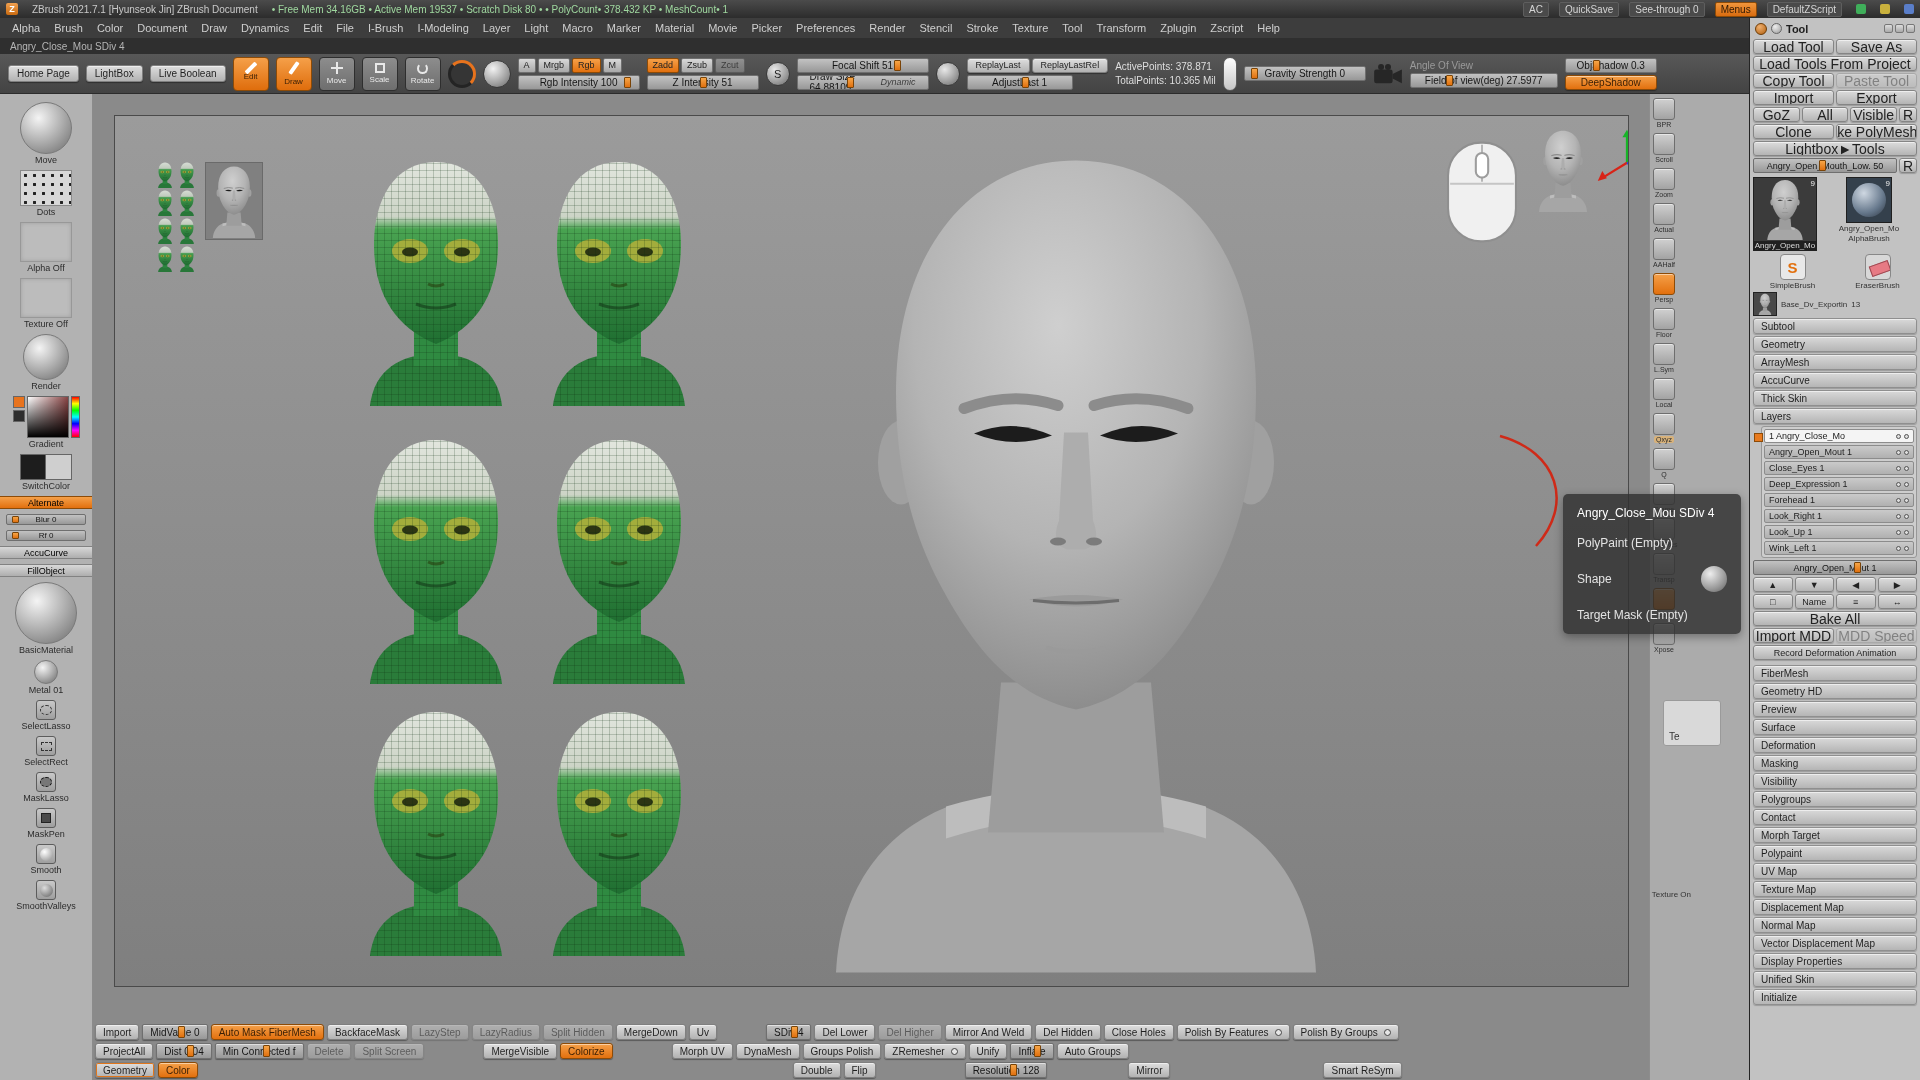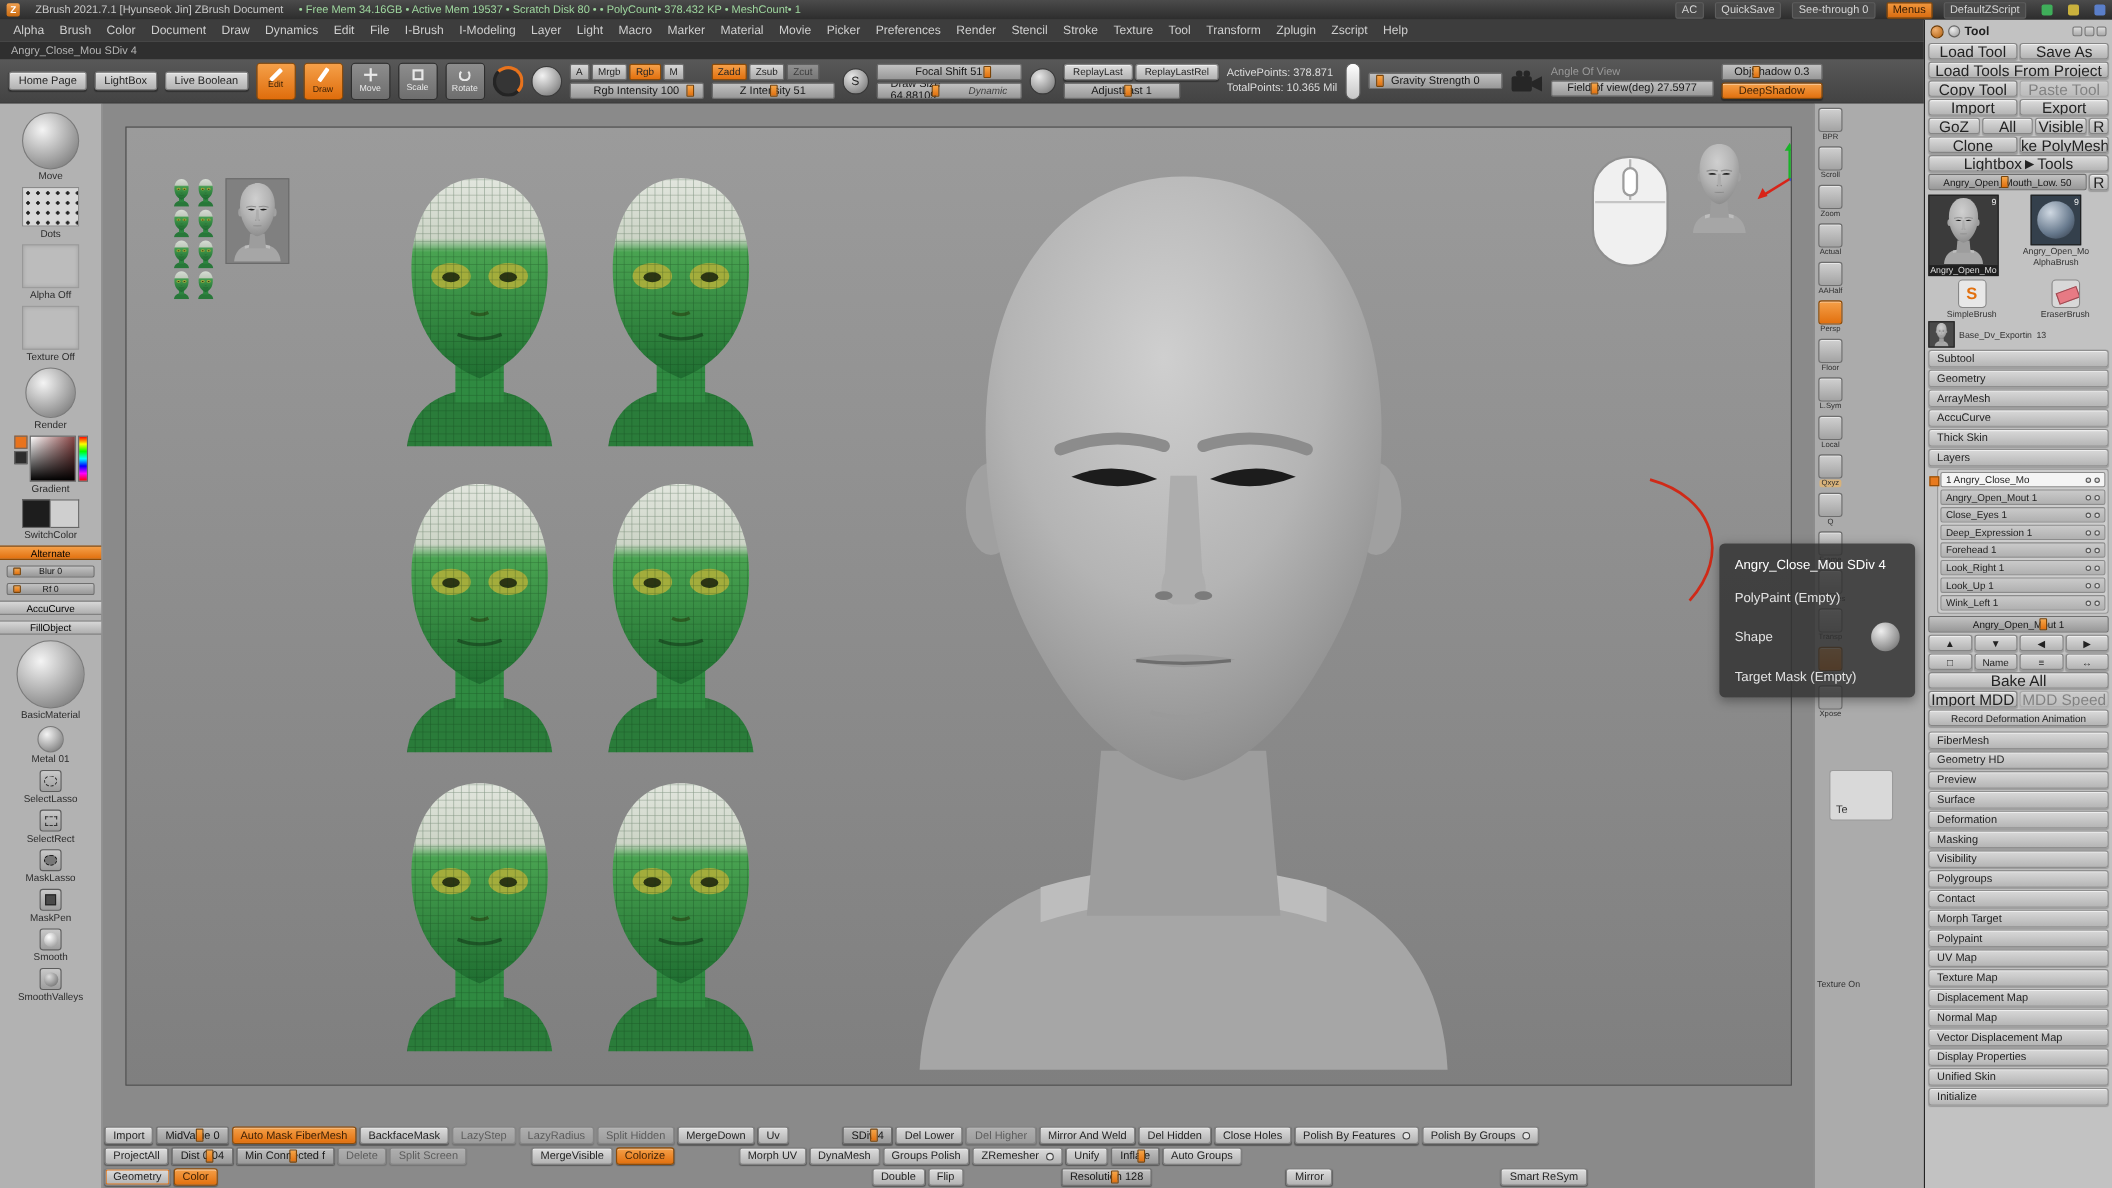--- a/index.html
+++ b/index.html
@@ -140,21 +140,21 @@
   
   .bottom{position:absolute;left:2px;right:104px;bottom:2px;display:flex;flex-direction:column;gap:3px;z-index:35}
   .brow{display:flex;gap:3px;align-items:center}
   .brow .btn{height:16px;padding:0 7px}
   .bgroup{display:flex;gap:3px}
   .g-row1r{margin-left:46px}
   .g-row2m{margin-left:56px}
   .g-row2r{margin-left:56px}
   .g-row3b{margin-left:592px}
   .g-row3c{margin-left:86px}
-  .g-row3d{margin-left:119px}
+  .g-row3d{margin-left:78px}
   .g-row3e{margin-left:150px}
   .brow .knob{display:none}
   .brow .btn.slider{background:linear-gradient(#c2c2c2,#989898)}
   .brow .btn.slider .knob{display:block;left:var(--k,55%)}
   .btn.dot::after{content:"";width:5px;height:5px;border-radius:50%;border:1px solid #444;background:#e5e5e5;margin-left:6px}
 
   
   .tool-panel{position:absolute;right:0;top:18px;bottom:0;width:171px;background:#c2c2c2;border-left:1px solid #242424;
     padding:2px 3px;display:flex;flex-direction:column;gap:2px;z-index:60;overflow:hidden}
   .tp-header{height:17px;display:flex;align-items:center;gap:4px;padding:0 2px}

